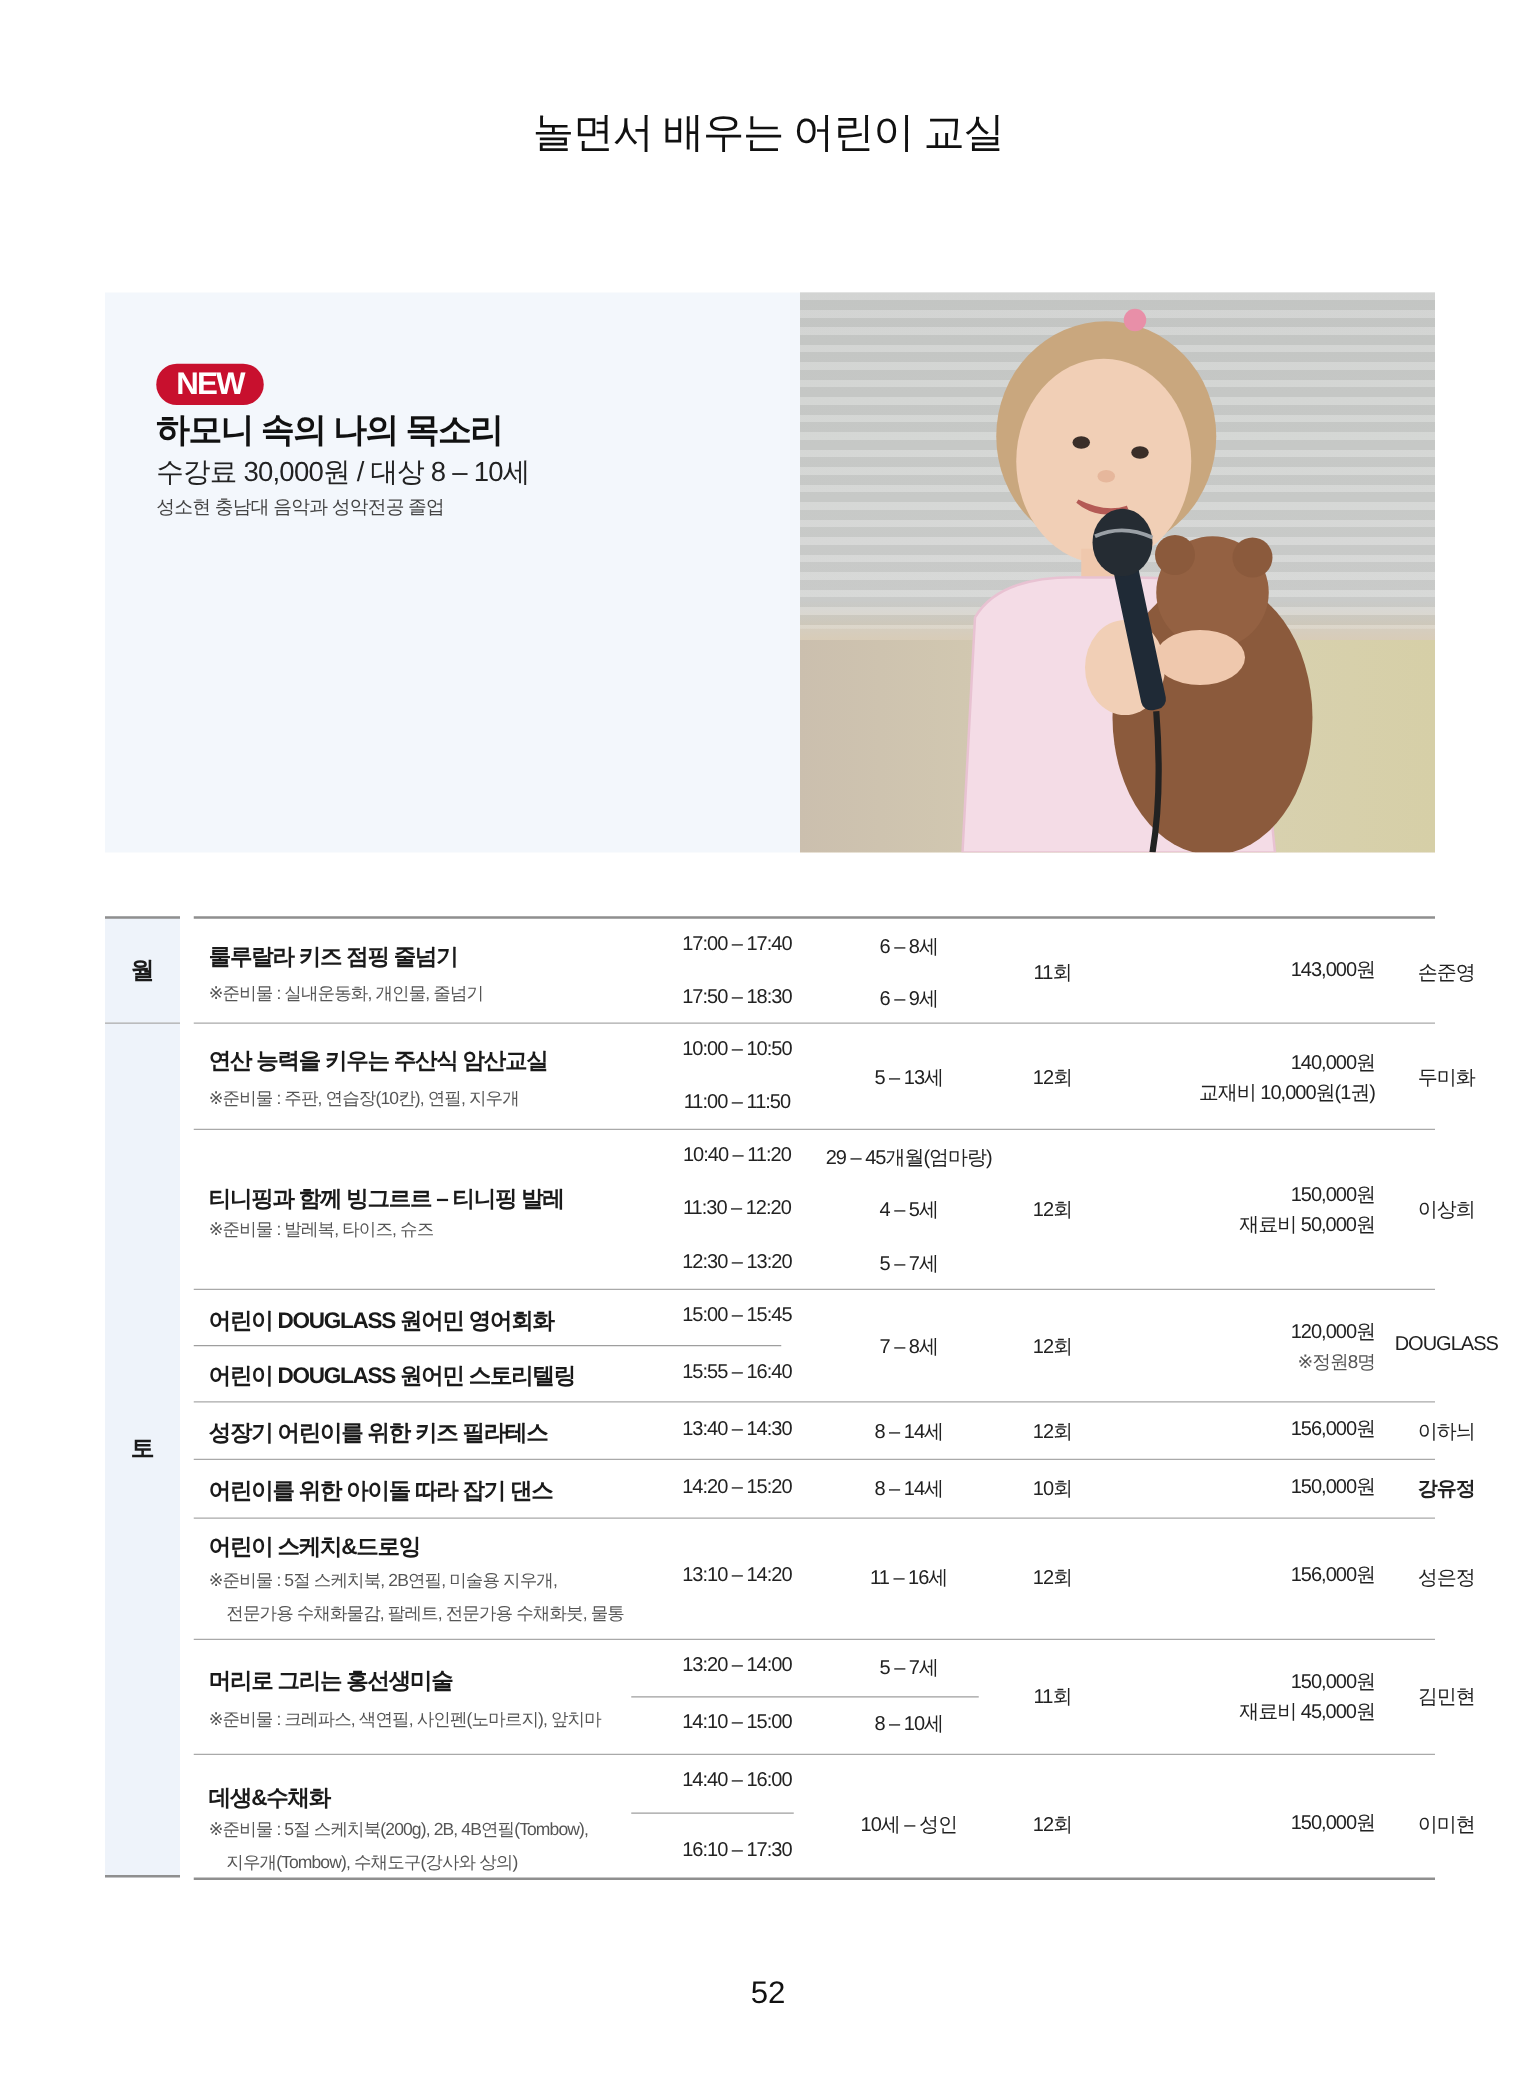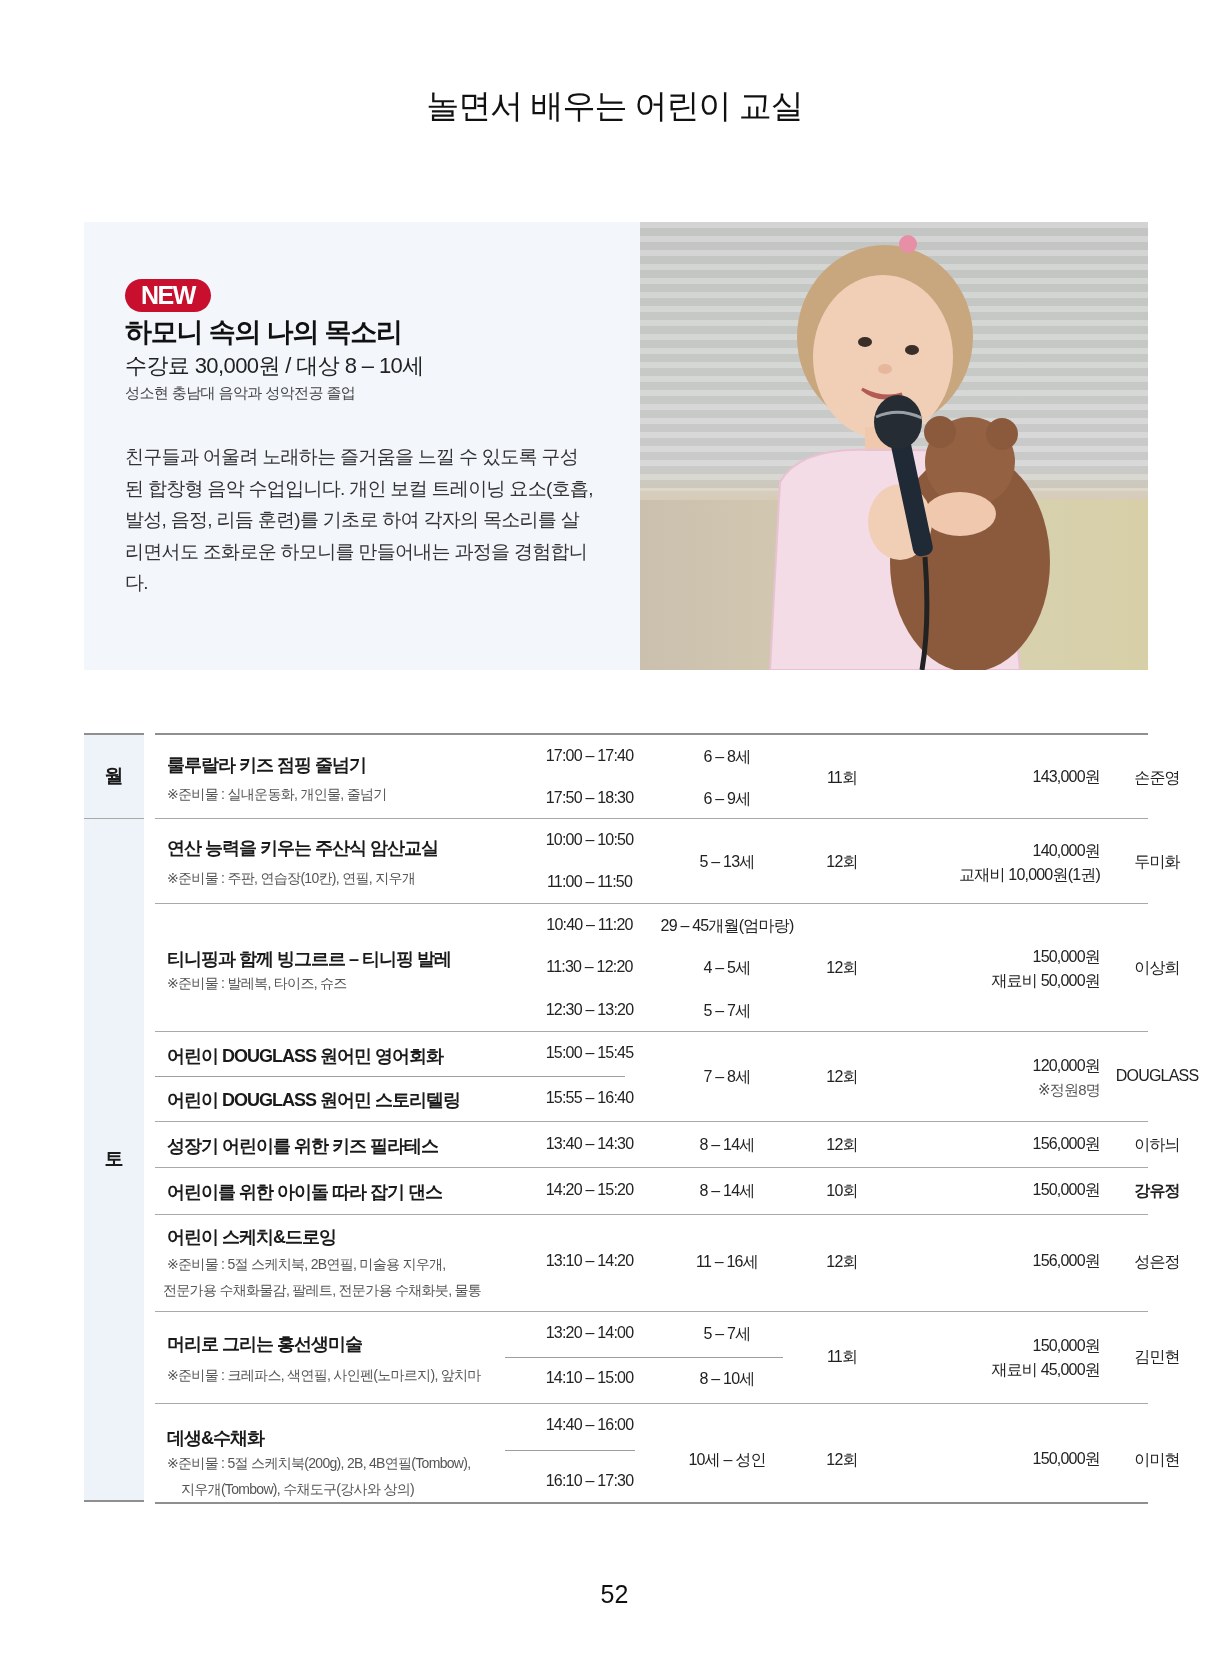--- a/index.html
+++ b/index.html
@@ -3,21 +3,21 @@
 <meta charset="utf-8">
 <style>
   * { box-sizing: border-box; margin: 0; padding: 0; }
   html, body { width: 1229px; height: 1660px; background: #ffffff; overflow: hidden; }
   body { font-family: "Liberation Sans", "DejaVu Sans", sans-serif; color: #1a1a1a; position: relative; }
 
   .page-header { position: absolute; top: 86px; left: 0; width: 1229px; text-align: center; }
   .subtitle { font-size: 33px; font-weight: 400; letter-spacing: -1px; color: #111; line-height: 40px; }
   .title { font-size: 54px; font-weight: 700; letter-spacing: -2.5px; color: #000; line-height: 60px; margin-top: 2px; }
 
-  .feature { position: absolute; top: 222px; left: 84px; width: 1064px; height: 448px; display: flex; }
+  .feature { position: absolute; top: 234px; left: 84px; width: 1064px; height: 448px; display: flex; }
   .feature-text { width: 556px; height: 448px; background: #f3f7fc; padding: 57px 0 0 41px; }
   .badge { display: inline-block; background: #c8102e; color: #fff; font-size: 25px; font-weight: 700; letter-spacing: -1.5px;
            padding: 0 16px; height: 33px; line-height: 33px; border-radius: 17px; }
   .feature-title { font-size: 27px; font-weight: 700; letter-spacing: -1.2px; margin-top: 2px; color: #111; }
   .feature-date { font-size: 22px; margin-top: 42px; letter-spacing: -0.6px; color: #222; line-height: 30px; }
   .feature-fee { font-size: 22px; letter-spacing: -0.6px; color: #222; line-height: 32px; }
   .feature-teacher { font-size: 15px; color: #444; letter-spacing: -0.6px; margin-top: 2px; }
   .feature-desc { font-size: 19px; line-height: 31.5px; color: #333; letter-spacing: -0.7px; margin-top: 38px; width: 470px; }
   .feature-photo { width: 508px; height: 448px; position: relative; overflow: hidden;
                    background: linear-gradient(180deg, #c9cbc9 0%, #cfd1cf 55%, #d8ccb8 62%, #e2d8c4 100%); }
@@ -53,21 +53,20 @@
 <div class="page-header">
   <div class="subtitle">놀면서 배우는 어린이 교실</div>
 </div>
 
 <div class="feature">
   <div class="feature-text">
     <span class="badge">NEW</span>
     <div class="feature-title">하모니 속의 나의 목소리</div>
     <div class="feature-fee">수강료 30,000원 / 대상 8 – 10세</div>
     <div class="feature-teacher">성소현 충남대 음악과 성악전공 졸업</div>
-    <div class="feature-desc">친구들과 어울려 노래하는 즐거움을 느낄 수 있도록 구성된 합창형 음악 수업입니다. 개인 보컬 트레이닝 요소(호흡, 발성, 음정, 리듬 훈련)를 기초로 하여 각자의 목소리를 살리면서도 조화로운 하모니를 만들어내는 과정을 경험합니다.</div>
   </div>
   <div class="feature-photo" title="girl singing with microphone holding teddy bear">
     <div class="photo-wall-lines"></div>
     <div class="photo-sofa"></div>
     <svg width="508" height="448" viewBox="0 0 508 448" style="position:absolute;left:0;top:0;">
 
       <ellipse cx="245" cy="115" rx="88" ry="92" fill="#c9a77e"></ellipse>
       <circle cx="268" cy="22" r="9" fill="#e88fa8"></circle>
 
       <ellipse cx="243" cy="135" rx="70" ry="82" fill="#f1cfb6"></ellipse>
@@ -172,21 +171,21 @@
       <div class="cell c-time" style="top:13px;">14:20 – 15:20</div>
       <div class="cell c-age" style="top:13px;">8 – 14세</div>
       <div class="cell c-count" style="top:13px;">10회</div>
       <div class="cell c-price" style="top:10px;">150,000원</div>
       <div class="cell c-teacher" style="top:13px;font-weight:bold;">강유정</div>
     </div>
 
     <div class="row" style="top:481px;height:97px;">
       <div class="cell name" style="left:12px;top:10px;">어린이 스케치&amp;드로잉</div>
       <div class="cell prep" style="left:12px;top:36px;">※준비물 : 5절 스케치북, 2B연필, 미술용 지우개,</div>
-      <div class="cell prep" style="left:8px;top:62px;text-align:right;">전문가용 수채화물감, 팔레트, 전문가용 수채화붓, 물통</div>
+      <div class="cell prep" style="left:26px;top:62px;text-align:right;">전문가용 수채화물감, 팔레트, 전문가용 수채화붓, 물통</div>
       <div class="cell c-time" style="top:37px;">13:10 – 14:20</div>
       <div class="cell c-age" style="top:37px;">11 – 16세</div>
       <div class="cell c-count" style="top:37px;">12회</div>
       <div class="cell c-price" style="top:34px;">156,000원</div>
       <div class="cell c-teacher" style="top:37px;">성은정</div>
     </div>
 
     <div class="row" style="top:578px;height:92px;">
       <div class="cell name" style="left:12px;top:20px;">머리로 그리는 홍선생미술</div>
       <div class="cell prep" style="left:12px;top:50px;">※준비물 : 크레파스, 색연필, 사인펜(노마르지), 앞치마</div>

